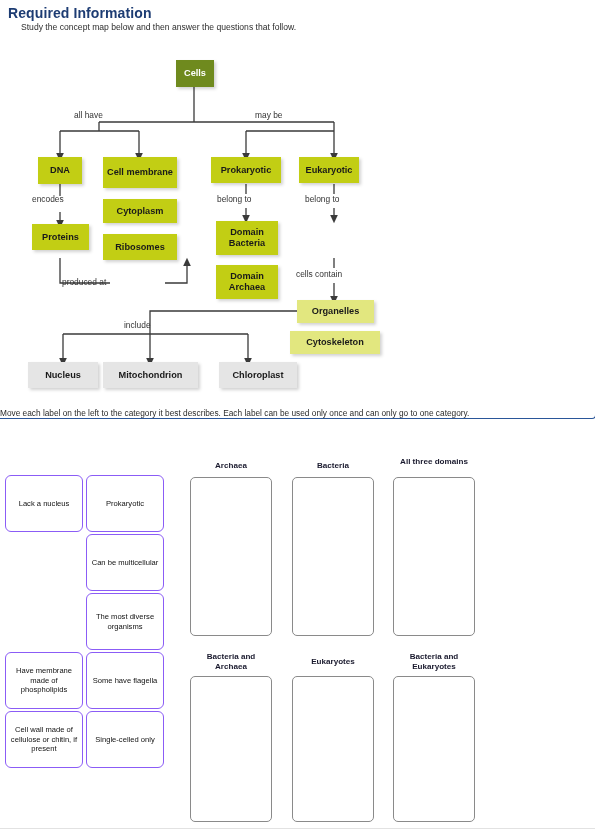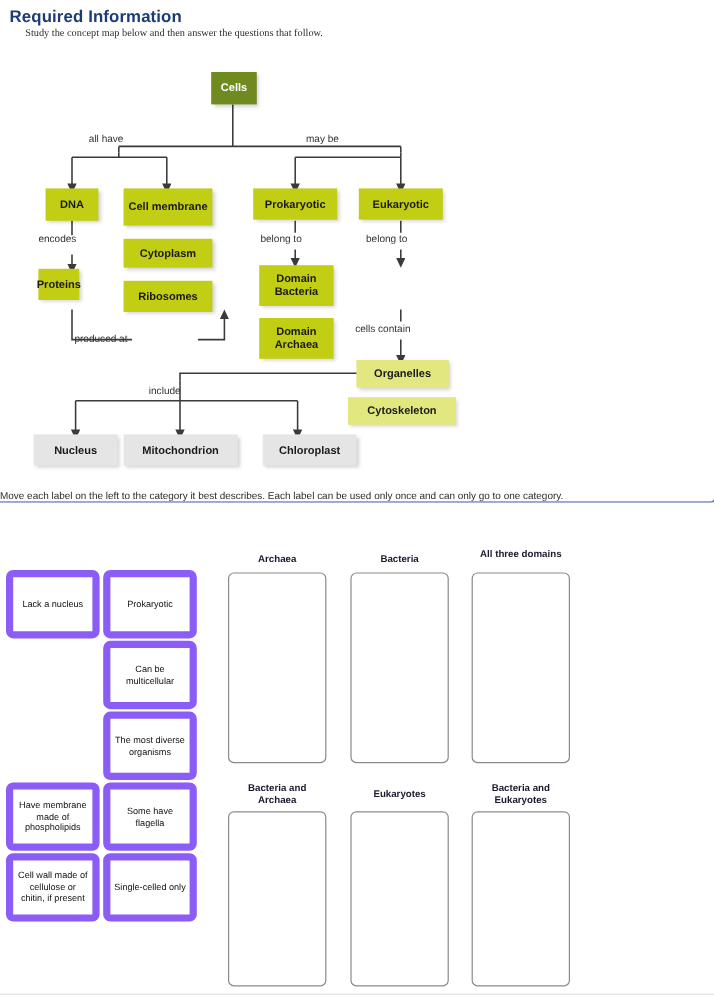--- a/index.html
+++ b/index.html
@@ -30,21 +30,20 @@
     font-size: 14px;
     font-weight: bold;
     color: #1d3c73;
     letter-spacing: .1px;
   }
   .req-sub {
     position: absolute;
     left: 21px; top: 22px;
     font-size: 8.6px;
     color: #2d2d2d;
-    font-family: Liberation Serif, serif;
   }
 
   
   .map { position: absolute; left: 0; top: 0; width: 595px; height: 420px; }
   .map svg { position: absolute; left: 0; top: 0; }
 
   .node {
     position: absolute;
     display: flex;
     align-items: center;
@@ -74,21 +73,21 @@
   
   .task-intro {
     position: absolute;
     left: 0px; top: 408px;
     font-size: 8.3px;
     color: #2b2b2b;
   }
 
   .chip {
     position: absolute;
-    border: 6px solid #8b5cf6;
+    border: 1px solid #8b5cf6;
     border-radius: 6px;
     background: #ffffff;
     display: flex;
     align-items: center;
     justify-content: center;
     text-align: center;
     font-size: 7.6px;
     line-height: 9.6px;
     color: #111111;
     padding: 2px 3px;
@@ -184,25 +183,25 @@
     <div class="lbl" style="left:217px; top:194px; width:58px;">belong to</div>
     <div class="lbl" style="left:305px; top:194px; width:58px;">belong to</div>
     <div class="lbl" style="left:296px; top:269px; width:76px;">cells contain</div>
     <div class="lbl" style="left:124px; top:320px; width:52px;">include</div>
 
     <div class="node n-root" style="left:176px; top:60px;  width:38px; height:27px;">Cells</div>
 
     <div class="node n-main" style="left:38px;  top:157px; width:44px; height:27px;">DNA</div>
     <div class="node n-main" style="left:103px; top:157px; width:74px; height:31px;">Cell membrane</div>
     <div class="node n-main" style="left:103px; top:199px; width:74px; height:24px;">Cytoplasm</div>
-    <div class="node n-main" style="left:32px;  top:224px; width:34px; height:26px;">Proteins</div>
+    <div class="node n-main" style="left:32px;  top:224px; width:57px; height:26px;">Proteins</div>
     <div class="node n-main" style="left:103px; top:234px; width:74px; height:26px;">Ribosomes</div>
 
     <div class="node n-main" style="left:211px; top:157px; width:70px; height:26px;">Prokaryotic</div>
-    <div class="node n-main" style="left:299px; top:157px; width:70px; height:26px;">Eukaryotic</div>
+    <div class="node n-main" style="left:299px; top:157px; width:60px; height:26px;">Eukaryotic</div>
 
     <div class="node n-main" style="left:216px; top:221px; width:62px; height:34px;">Domain Bacteria</div>
     <div class="node n-main" style="left:216px; top:265px; width:62px; height:34px;">Domain Archaea</div>
 
     <div class="node n-soft" style="left:297px; top:300px; width:77px; height:23px;">Organelles</div>
     <div class="node n-soft" style="left:290px; top:331px; width:90px; height:23px;">Cytoskeleton</div>
 
     <div class="node n-pale" style="left:28px;  top:362px; width:70px; height:26px;">Nucleus</div>
     <div class="node n-pale" style="left:103px; top:362px; width:95px; height:26px;">Mitochondrion</div>
     <div class="node n-pale" style="left:219px; top:362px; width:78px; height:26px;">Chloroplast</div>

